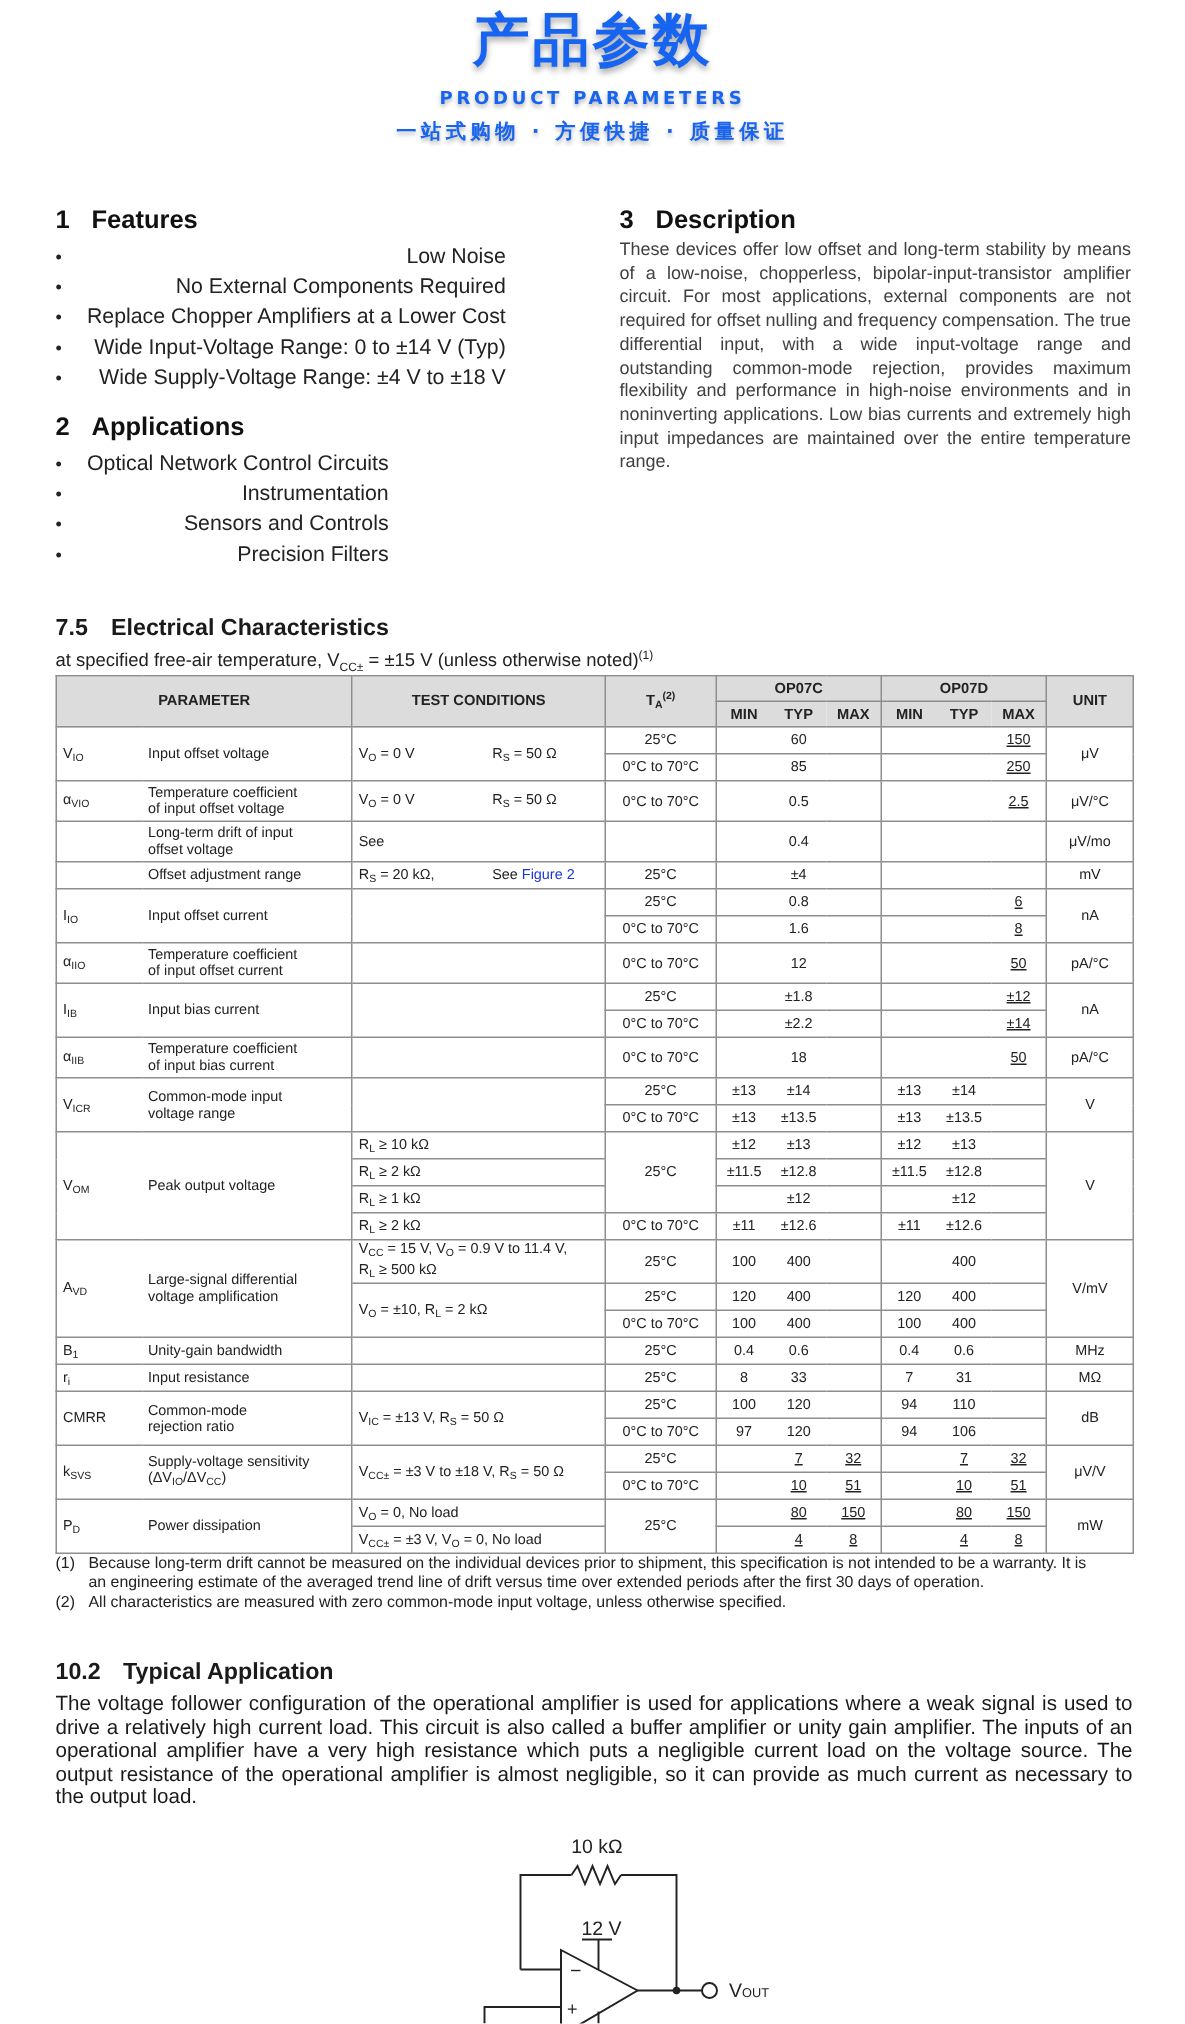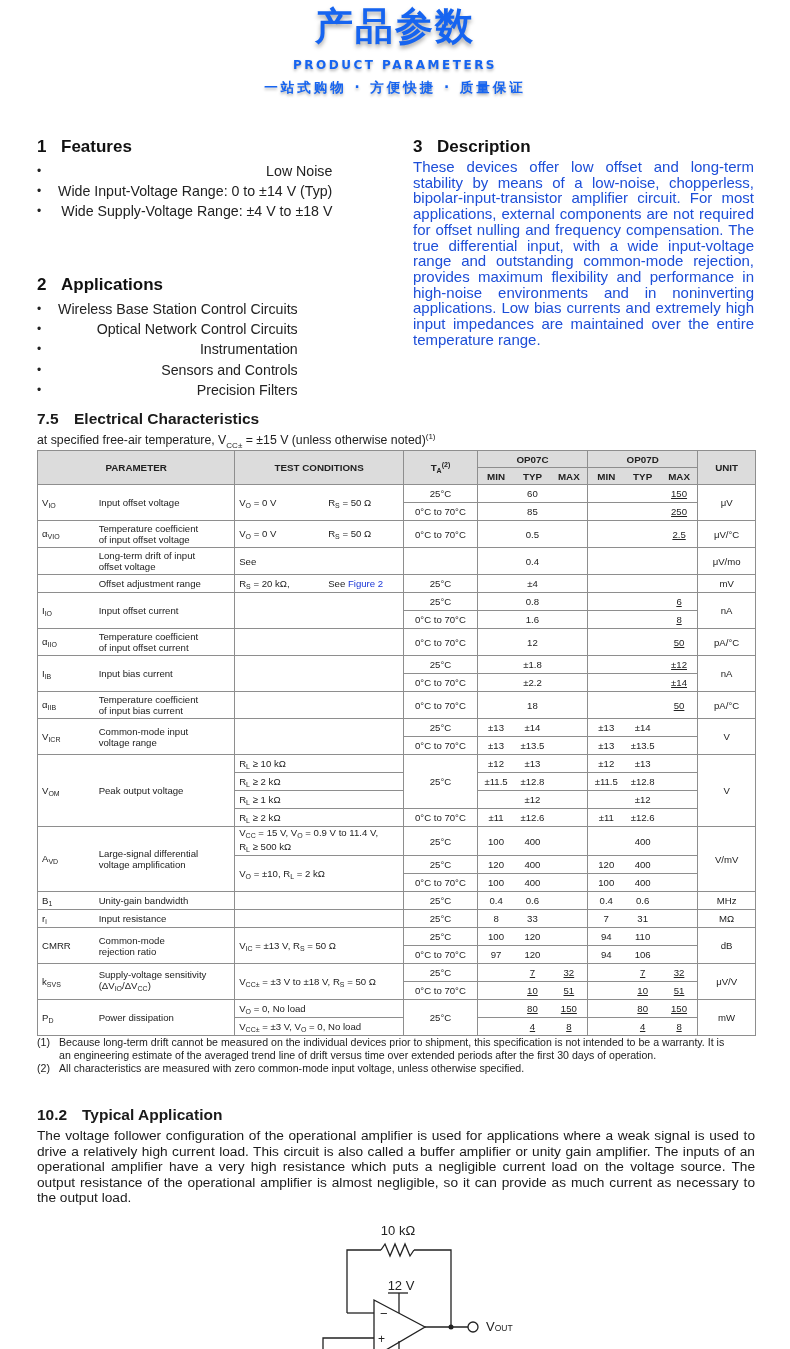--- a/index.html
+++ b/index.html
@@ -11,21 +11,21 @@
   .banner-sub { position: absolute; left: 0; right: 0; top: 58px; font-family: "DejaVu Sans", sans-serif; font-weight: bold; font-size: 12px; letter-spacing: 2.5px; color: #1664f0; text-shadow: 0 2px 3px rgba(0,0,0,0.3); }
   .banner-slogan { position: absolute; left: 0; right: 0; top: 79px; font-family: "DejaVu Sans", sans-serif; font-weight: bold; font-size: 13.5px; letter-spacing: 3px; color: #1664f0; text-shadow: 0 2px 3px rgba(0,0,0,0.3); }
 
   
   h2.sec { margin: 0; font-size: 17px; font-weight: bold; color: #111; position: absolute; }
   h2.sec .num { display: inline-block; width: 24px; }
   ul.bullets { list-style: none; margin: 0; padding: 0; position: absolute; font-size: 14.2px; color: #222; }
   ul.bullets li { height: 20.2px; line-height: 20.2px; position: relative; padding-left: 21px; white-space: nowrap; text-align: right; }
   ul.bullets li::before { content: "•"; position: absolute; left: 0; top: 0; font-size: 12px; }
 
-  .desc { position: absolute; left: 413px; top: 159px; width: 341px; font-size: 15px; line-height: 15.7px; text-align: justify; color: #1d4ed8; }
+  .desc { position: absolute; left: 413px; top: 159px; width: 341px; font-size: 12px; line-height: 15.7px; text-align: justify; color: #404040; }
 
   .ec-title { position: absolute; left: 37px; top: 410px; font-size: 15.5px; font-weight: bold; }
   .ec-title .num { display: inline-block; width: 37px; }
   .ec-sub { position: absolute; left: 37px; top: 432px; font-size: 12.3px; color: #222; white-space: nowrap; }
   .ec-sub sub, .ec-sub sup { font-size: 8px; }
 
   
   table.ec { position: absolute; left: 37px; top: 450px; width: 719px; border-collapse: collapse; font-size: 9.6px; color: #222; }
   table.ec td, table.ec th { border: 1px solid #8e8e8e; padding: 0 4px; height: 17px; }
   table.ec thead th { background: #dcdcdc; font-weight: bold; font-size: 9.8px; text-align: center; height: 16px; }
@@ -63,27 +63,28 @@
 
 <div class="banner">
   <div class="banner-title">产品参数</div>
   <div class="banner-sub">PRODUCT PARAMETERS</div>
   <div class="banner-slogan">一站式购物 · 方便快捷 · 质量保证</div>
 </div>
 
 <h2 class="sec" style="left:37px; top:137px;"><span class="num">1</span><span>Features</span></h2>
 <ul class="bullets" style="left:37px; top:161px;">
   <li>Low Noise</li>
+  <li>No External Components Required</li>
+  <li>Replace Chopper Amplifiers at a Lower Cost</li>
   <li>Wide Input-Voltage Range: 0 to ±14 V (Typ)</li>
   <li>Wide Supply-Voltage Range: ±4 V to ±18 V</li>
 </ul>
 
 <h2 class="sec" style="left:37px; top:275px;"><span class="num">2</span><span>Applications</span></h2>
 <ul class="bullets" style="left:37px; top:299px;">
-  <li>Wireless Base Station Control Circuits</li>
   <li>Optical Network Control Circuits</li>
   <li>Instrumentation</li>
   <li>Sensors and Controls</li>
   <li>Precision Filters</li>
 </ul>
 
 <h2 class="sec" style="left:413px; top:137px;"><span class="num">3</span><span>Description</span></h2>
 <div class="desc">These devices offer low offset and long-term stability by means of a low-noise, chopperless, bipolar-input-transistor amplifier circuit. For most applications, external components are not required for offset nulling and frequency compensation. The true differential input, with a wide input-voltage range and outstanding common-mode rejection, provides maximum flexibility and performance in high-noise environments and in noninverting applications. Low bias currents and extremely high input impedances are maintained over the entire temperature range.</div>
 
 <div class="ec-title"><span class="num">7.5</span><span>Electrical Characteristics</span></div>

